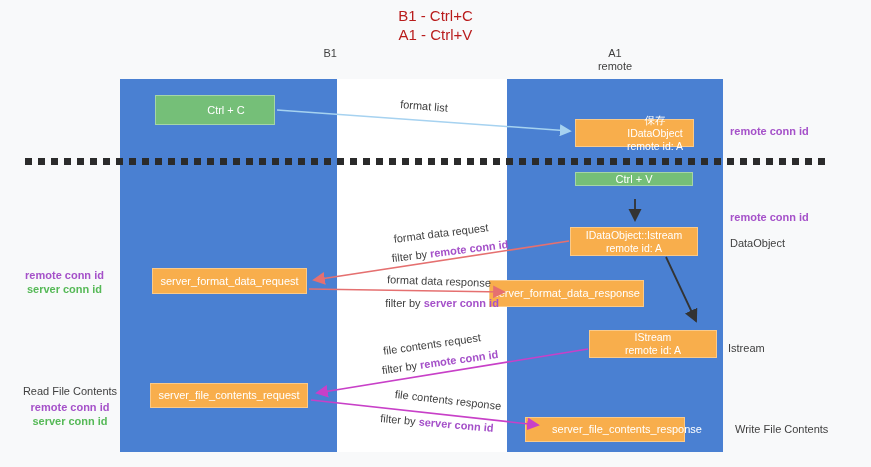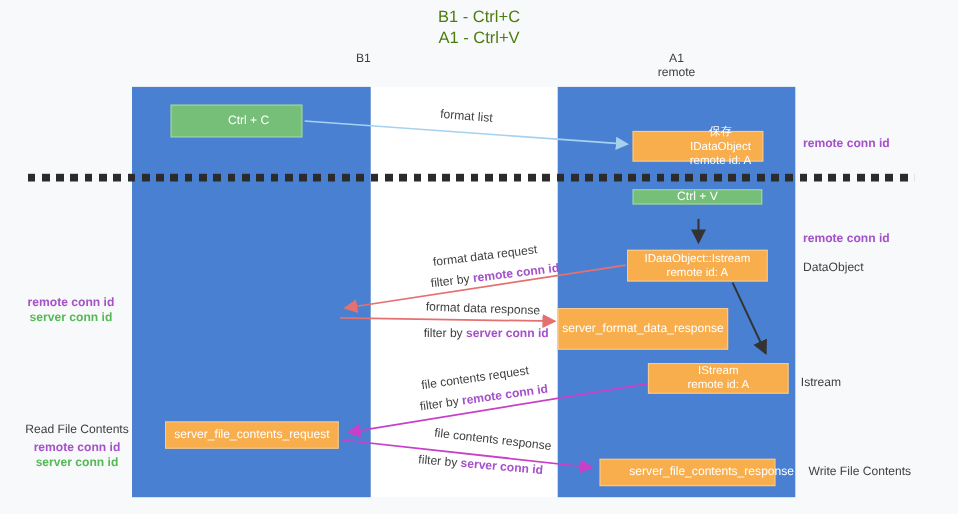--- a/index.html
+++ b/index.html
@@ -3,21 +3,21 @@
 <meta charset="utf-8">
 <style>
   html,body{margin:0;padding:0;}
   .canvas{
     position:relative;width:871px;height:467px;overflow:hidden;
     background:#f8f9fa;
     font-family:"Liberation Sans",sans-serif;
     color:#3f3f3f;
   }
   .white-strip{position:absolute;left:337px;top:79px;width:170px;height:373px;background:#ffffff;}
-  .title{position:absolute;left:0;right:0;top:6px;text-align:center;font-size:15px;line-height:19px;color:#4d7c0f;}
+  .title{position:absolute;left:0;right:0;top:6px;text-align:center;font-size:15px;line-height:19px;color:#b91c1c;}
   .lane{position:absolute;top:79px;height:373px;background:#4a80d2;}
   .lane-left{left:120px;width:217px;}
   .lane-right{left:507px;width:216px;}
   .lane-header{position:absolute;top:47px;text-align:center;font-size:11px;line-height:13px;color:#3f3f3f;}
   .lane-header.lh-left{left:120px;width:217px;text-align:right;}
   .lane-header.lh-right{left:507px;width:216px;}
   .dashed-line{position:absolute;left:25px;top:158px;width:806px;height:7px;
     background:repeating-linear-gradient(90deg,#2b2b2b 0 7px,transparent 7px 13px);}
   .node{position:absolute;display:flex;flex-direction:column;align-items:center;justify-content:center;
     color:#fff;text-align:center;font-size:11px;line-height:13px;box-sizing:border-box;
@@ -69,35 +69,38 @@
 
   <div class="node node-green" style="left:575px;top:172px;width:118px;height:14px;">
     <div>Ctrl + V</div>
   </div>
 
   <div class="node node-orange" style="left:570px;top:227px;width:128px;height:29px;">
     <div class="l2">IDataObject::Istream</div>
     <div class="l2">remote id: A</div>
   </div>
 
+  <div class="node node-orange" style="left:152px;top:268px;width:155px;height:26px;">
+    <div>server_format_data_request</div>
+  </div>
 
-  <div class="node node-orange" style="left:507px;top:280px;width:155px;height:38px;">
+  <div class="node node-orange" style="left:489px;top:280px;width:155px;height:27px;">
     <div>server_format_data_response</div>
   </div>
 
   <div class="node node-orange" style="left:589px;top:330px;width:128px;height:28px;">
     <div class="l2">IStream</div>
     <div class="l2">remote id: A</div>
   </div>
 
   <div class="node node-orange" style="left:150px;top:383px;width:158px;height:25px;">
     <div>server_file_contents_request</div>
   </div>
 
-  <div class="node node-orange" style="left:545px;top:417px;width:160px;height:25px;padding-left:44px;">
+  <div class="node node-orange" style="left:525px;top:417px;width:160px;height:25px;padding-left:44px;">
     <div>server_file_contents_response</div>
   </div>
 
   <div class="side-label purple" style="left:730px;top:125px;">remote conn id</div>
   <div class="side-label purple" style="left:730px;top:211px;">remote conn id</div>
   <div class="side-label dark" style="left:730px;top:237px;">DataObject</div>
   <div class="side-label dark" style="left:728px;top:342px;">Istream</div>
   <div class="side-label dark" style="left:735px;top:423px;">Write File Contents</div>
 
   <div class="left-block" style="left:22px;top:268px;width:85px;">

